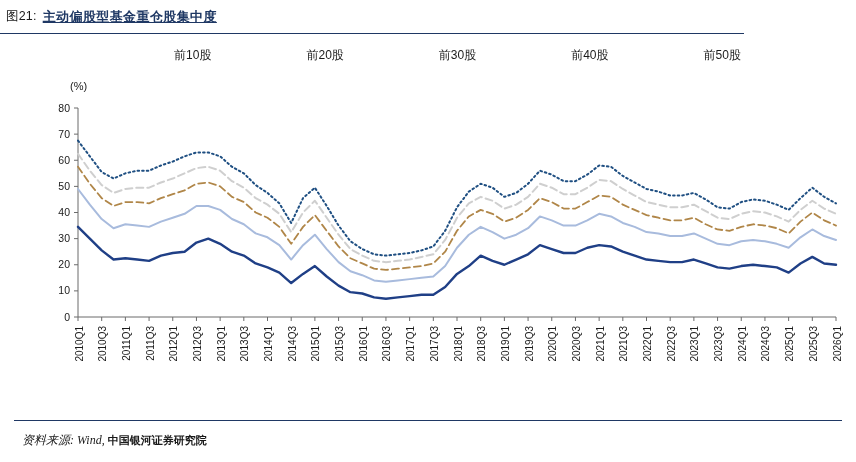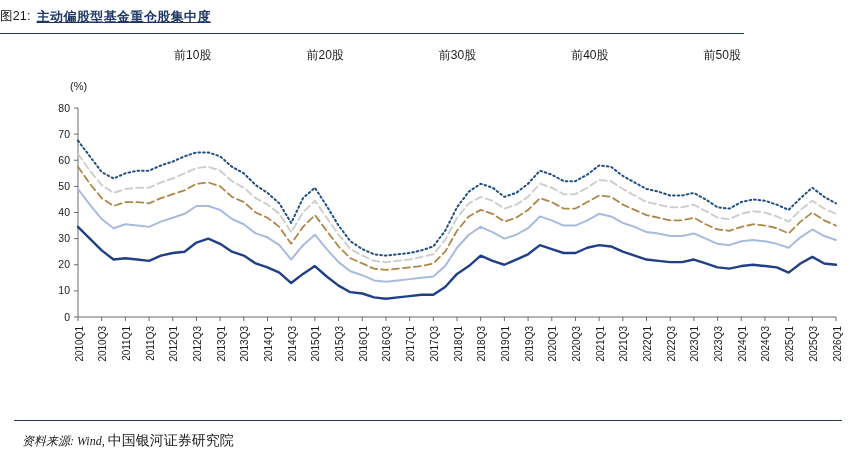--- a/index.html
+++ b/index.html
@@ -24,21 +24,21 @@
   .title-bar {
     position: absolute;
     left: 0;
     top: 0;
     width: 744px;
     height: 34px;
     box-sizing: border-box;
     border-bottom: 1.5px solid #1f3864;
     display: flex;
     align-items: center;
-    padding-left: 0;
+    padding-left: 6px;
   }
   .title-num {
     font-size: 12.5px;
     color: #1a1a1a;
     letter-spacing: 0.2px;
     margin-right: 6px;
   }
   .title-text {
     font-size: 13px;
     font-weight: bold;
@@ -116,21 +116,22 @@
     left: 22px;
     top: 432px;
     font-size: 12px;
     font-style: italic;
     color: #1a1a1a;
     font-family: "Liberation Serif", serif;
   }
   .source .src-agency {
     font-style: normal;
     font-family: "Liberation Sans", sans-serif;
-    font-size: 14px;
+    font-size: 11px;
+    font-weight: bold;
   }
 </style>
 </head>
 <body>
 
 <div class="page">
 
   <div class="title-bar">
     <span class="title-num">图21:</span>
     <span class="title-text">主动偏股型基金重仓股集中度</span>

